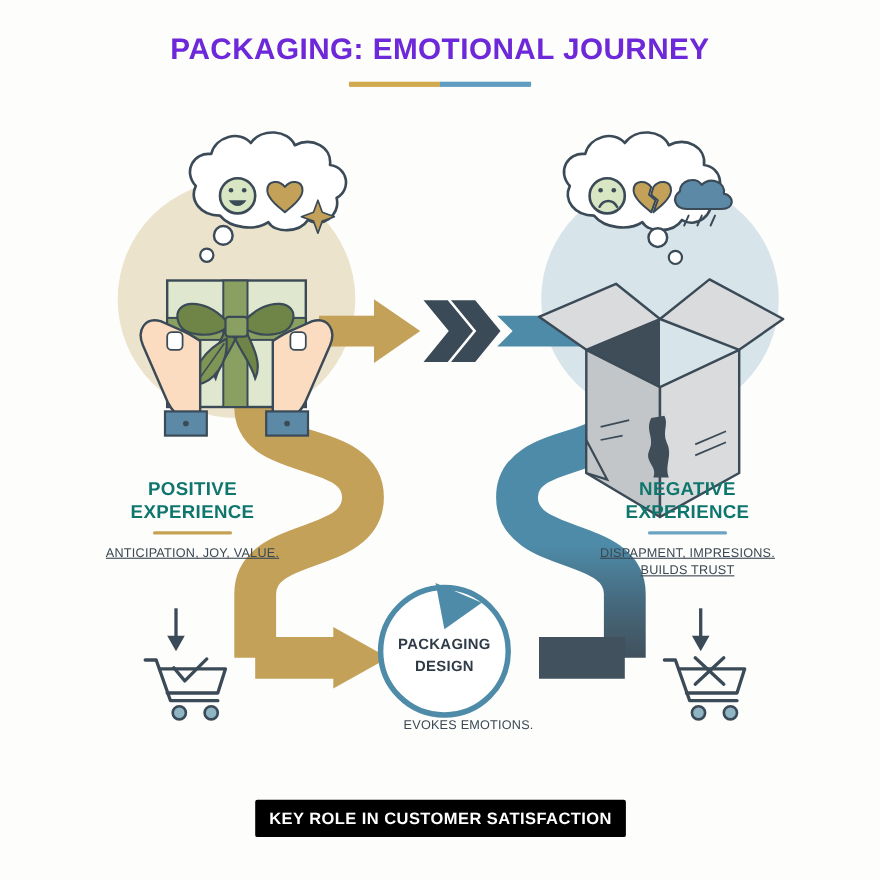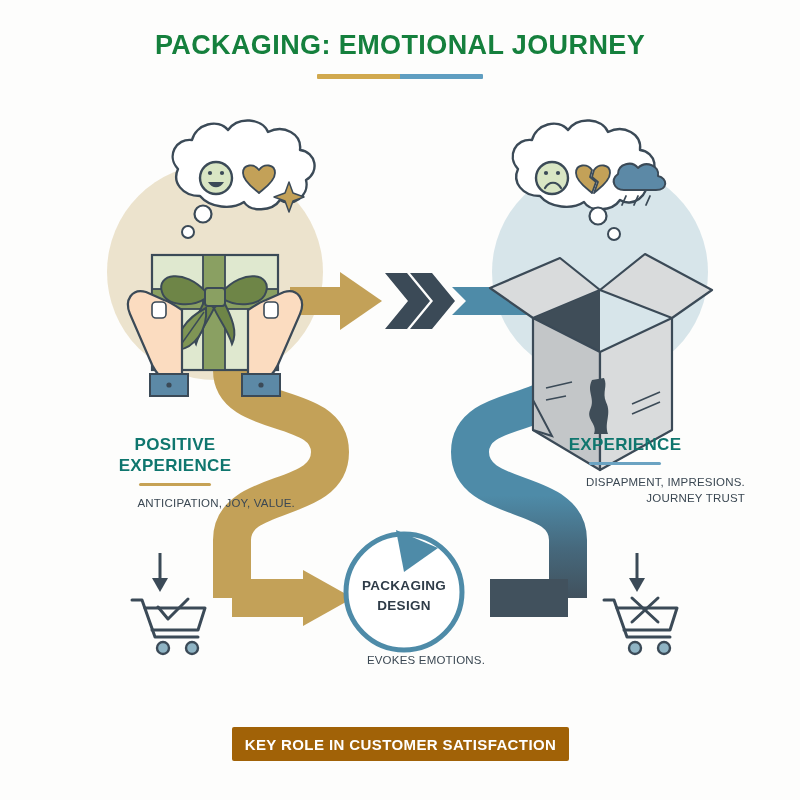--- a/index.html
+++ b/index.html
@@ -11,35 +11,35 @@
     overflow:hidden;
     position:relative;
   }
   #stage{position:absolute;left:0;top:0;width:800px;height:800px;}
   .abs{position:absolute;}
 
   
   #title-block{left:0;top:28px;width:800px;text-align:center;}
   #page-title{
     font-size:27px;font-weight:bold;letter-spacing:0.4px;
-    color:#15803d;margin:0;line-height:34px;
+    color:#6d28d9;margin:0;line-height:34px;
   }
   #title-rule{
     margin:12px auto 0;width:166px;height:5px;display:flex;border-radius:1px;overflow:hidden;
   }
   #title-rule .seg{flex:1;height:100%;}
 
   
   .side-head{
     text-align:center;font-size:17px;font-weight:bold;color:#0f766e;
     line-height:21px;letter-spacing:0.3px;
   }
   .side-rule{width:72px;height:3px;margin:7px auto 9px;border-radius:2px;}
   .side-sub{
-    text-align:right;font-size:11.5px;color:#3b4853;line-height:16px;letter-spacing:0.2px;
+    text-align:center;font-size:11.5px;color:#3b4853;line-height:16px;letter-spacing:0.2px;text-decoration:underline;
   }
 
   #left-label{left:55px;top:434px;width:240px;}
   #right-label{left:505px;top:434px;width:240px;}
 
   
   #center-caption{
     left:326px;top:652px;width:200px;text-align:center;
     font-size:11.5px;color:#3b4853;line-height:16px;letter-spacing:0.2px;
   }
@@ -305,30 +305,31 @@
       <div>EXPERIENCE</div>
     </div>
     <div class="side-rule" id="left-rule" style="background: rgb(198, 162, 85);"></div>
     <div class="side-sub">
       <div>ANTICIPATION, JOY, VALUE.</div>
     </div>
   </div>
 
   <div class="abs" id="right-label">
     <div class="side-head">
+      <div>NEGATIVE</div>
       <div>EXPERIENCE</div>
     </div>
     <div class="side-rule" id="right-rule" style="background: rgb(107, 163, 194);"></div>
     <div class="side-sub">
       <div>DISPAPMENT, IMPRESIONS.</div>
-      <div>JOURNEY TRUST</div>
+      <div>BUILDS TRUST</div>
     </div>
   </div>
 
   <div class="abs" id="center-caption">
     <div>EVOKES EMOTIONS.</div>
   </div>
 
-  <div class="abs" id="bottom-banner" style="background: #a16207;">
+  <div class="abs" id="bottom-banner" style="background: #000000;">
     <span>KEY ROLE IN CUSTOMER SATISFACTION</span>
   </div>
 
 </div>
 
 </body></html>

